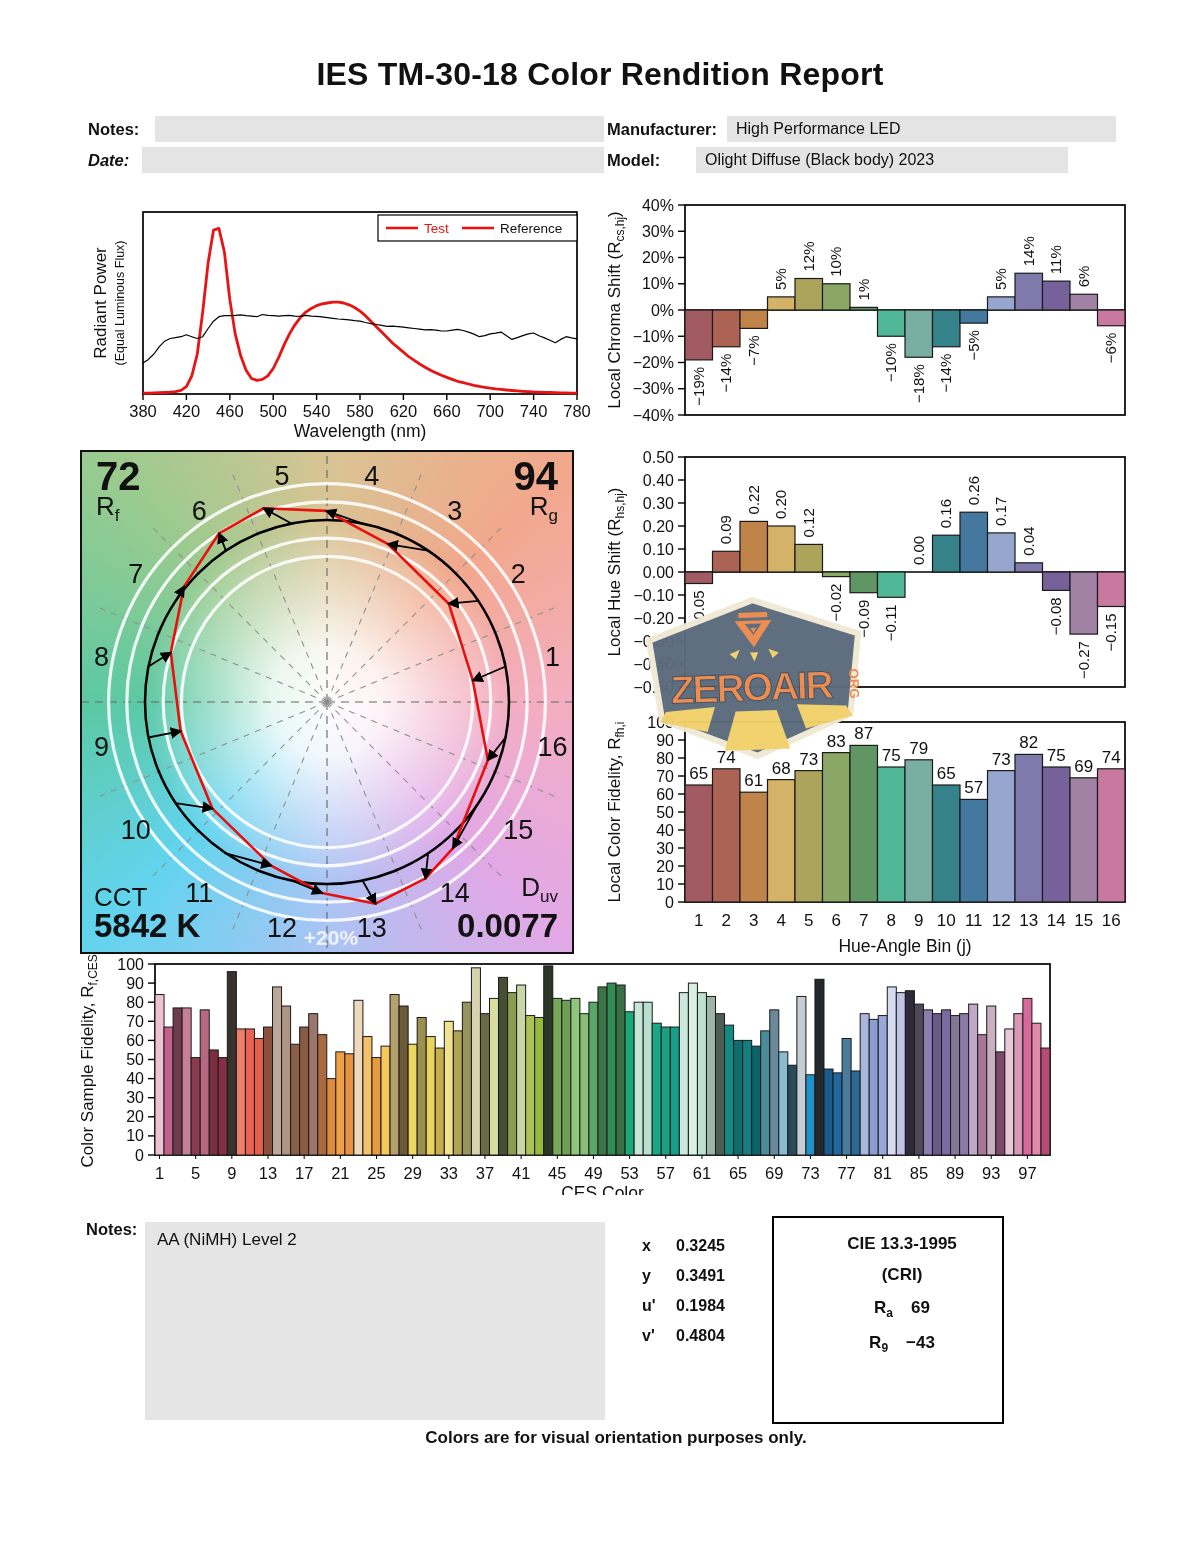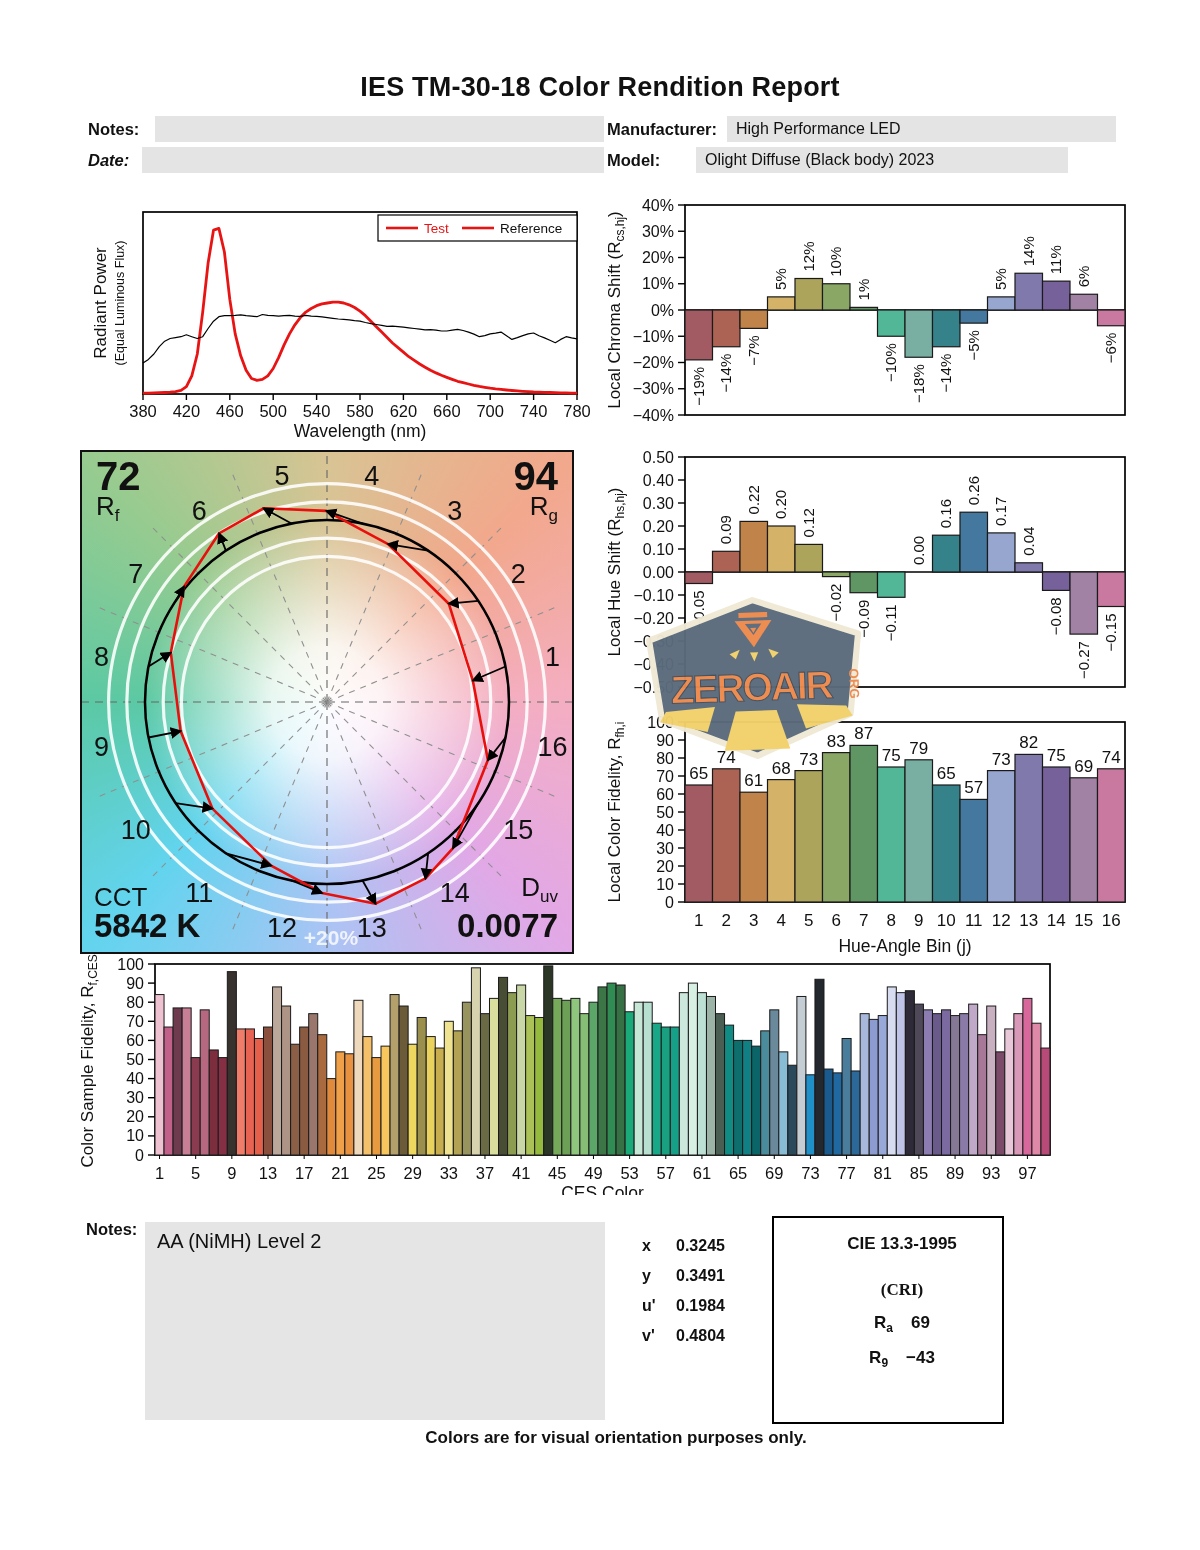--- a/index.html
+++ b/index.html
@@ -1,39 +1,39 @@
 <!DOCTYPE html>
 <html><head>
 <meta charset="utf-8">
 <style>
   html,body{margin:0;padding:0;background:#fff;}
   body{font-family:"Liberation Sans",sans-serif;color:#111;}
   .page{position:relative;width:1200px;height:1550px;background:#fff;overflow:hidden;}
-  .title{position:absolute;left:0;top:72px;width:1200px;text-align:center;font-size:27px;font-weight:bold;letter-spacing:.2px;}
+  .title{position:absolute;left:0;top:56px;width:1200px;text-align:center;font-size:32px;font-weight:bold;letter-spacing:.2px;}
   .flabel{position:absolute;font-size:16.5px;font-weight:bold;line-height:26px;}
   .fbox{position:absolute;height:26px;background:#e4e4e4;font-size:16px;line-height:26px;padding-left:9px;box-sizing:border-box;}
   .svgabs{position:absolute;}
   .cvg{position:absolute;left:80px;top:450px;width:490px;height:500px;border:2px solid #111;box-sizing:content-box;
     background:
       radial-gradient(circle at 50% 50%, rgba(255,255,255,.97) 0%, rgba(255,255,255,.85) 16%, rgba(255,255,255,.5) 30%, rgba(255,255,255,0) 52%),
       conic-gradient(from 0deg at 50% 50%, #d8c494 0deg, #f2a88c 45deg, #f4aec2 90deg, #e2a8e6 135deg, #aac4f4 180deg, #62d4ee 225deg, #5bc9a4 270deg, #97cb8f 315deg, #d8c494 360deg);}
   .cvg svg{position:absolute;left:0;top:0;}
   .cvg-stat{position:absolute;color:#111;}
   .big{font-size:40px;font-weight:bold;line-height:36px;}
   .rsub{font-size:26px;line-height:24px;}
   .rsub sub{font-size:17px;}
   .cctlab{font-size:26px;line-height:26px;}
   .cctval{font-size:33px;font-weight:bold;line-height:32px;}
   .notes-box{position:absolute;background:#e5e5e5;}
-  .notes-text{padding:8px 0 0 12px;font-size:20px;}
+  .notes-text{padding:8px 0 0 12px;font-size:17px;}
   .chrow{position:absolute;font-size:16px;font-weight:bold;}
   .chrow .lab{display:inline-block;width:34px;}
   .criBox{position:absolute;border:2px solid #000;text-align:center;font-weight:bold;}
   .criTitle{font-size:17px;margin-top:16px;}
-  .criSub{font-size:17px;margin-top:26px;font-family:Liberation Serif, serif;}
+  .criSub{font-size:17px;margin-top:11px;}
   .criRow{font-size:17px;margin-top:13px;}
   .criRow sub{font-size:12px;}
   .criRow .val{display:inline-block;margin-left:18px;}
   .footer{position:absolute;left:16px;top:1428px;width:1200px;text-align:center;font-size:17px;font-weight:bold;}
   .wm{position:absolute;left:632px;top:596px;width:246px;height:164px;transform:rotate(-2deg);opacity:.97;z-index:40;}
   text{font-family:"Liberation Sans",sans-serif;}
 </style>
 </head>
 <body>
 

